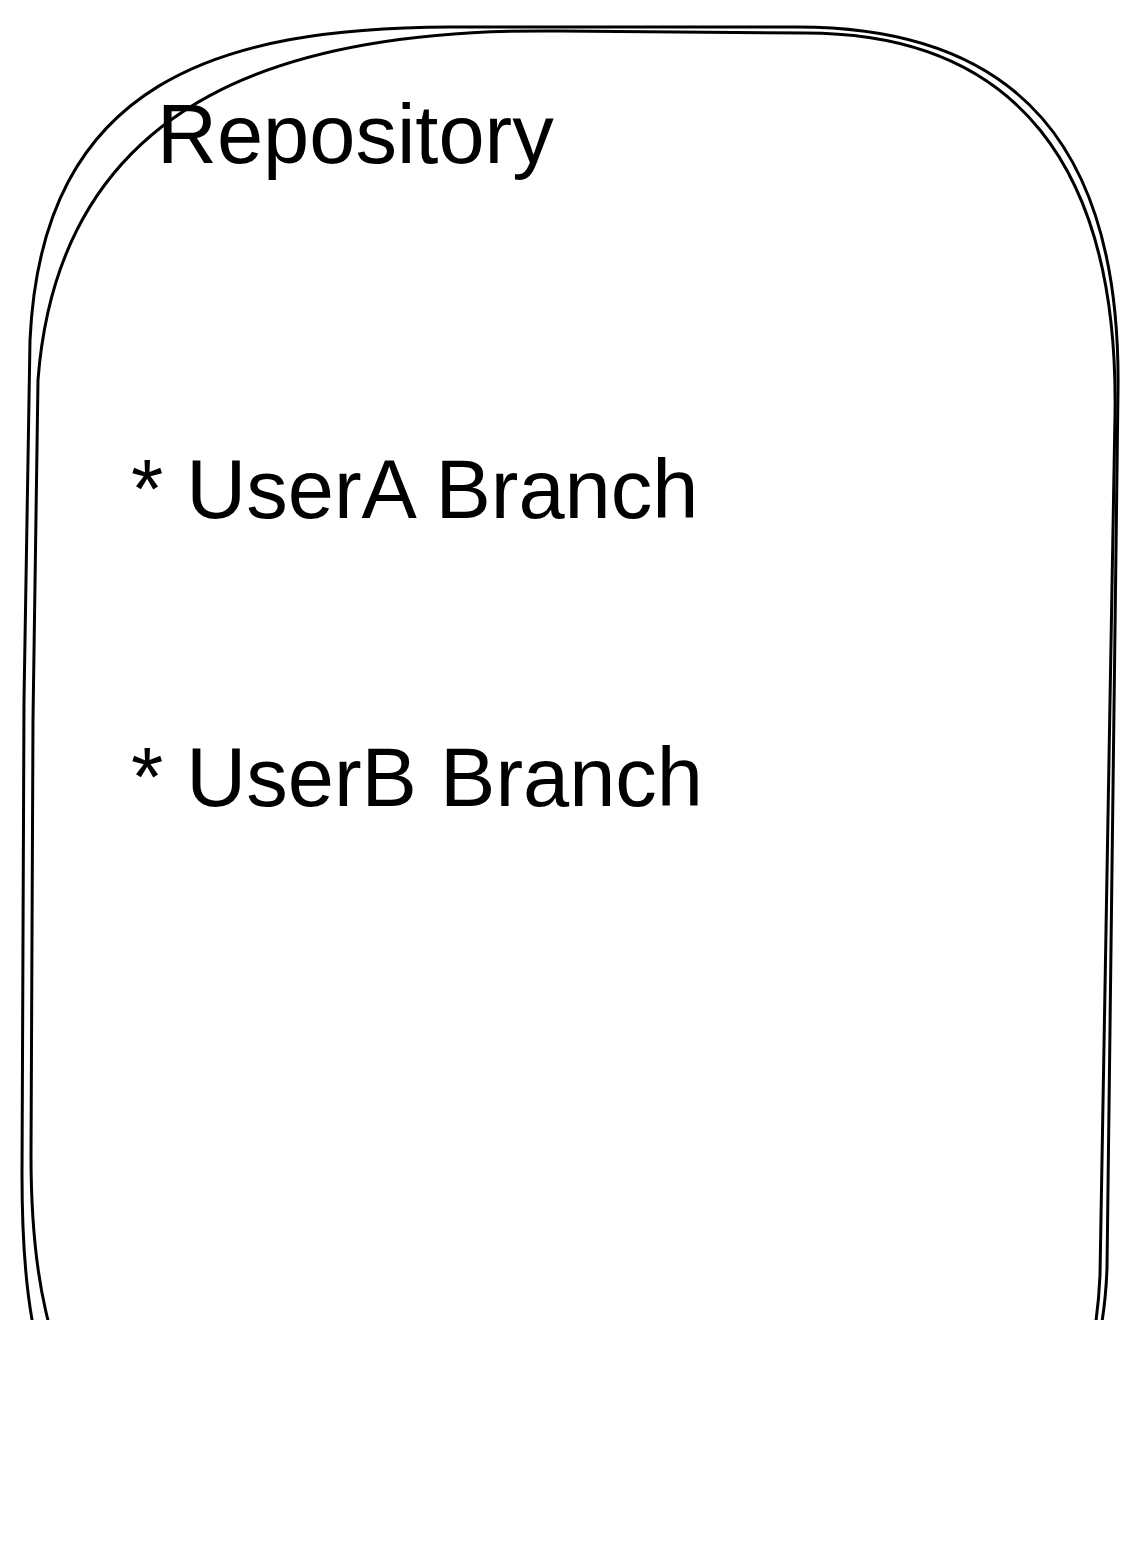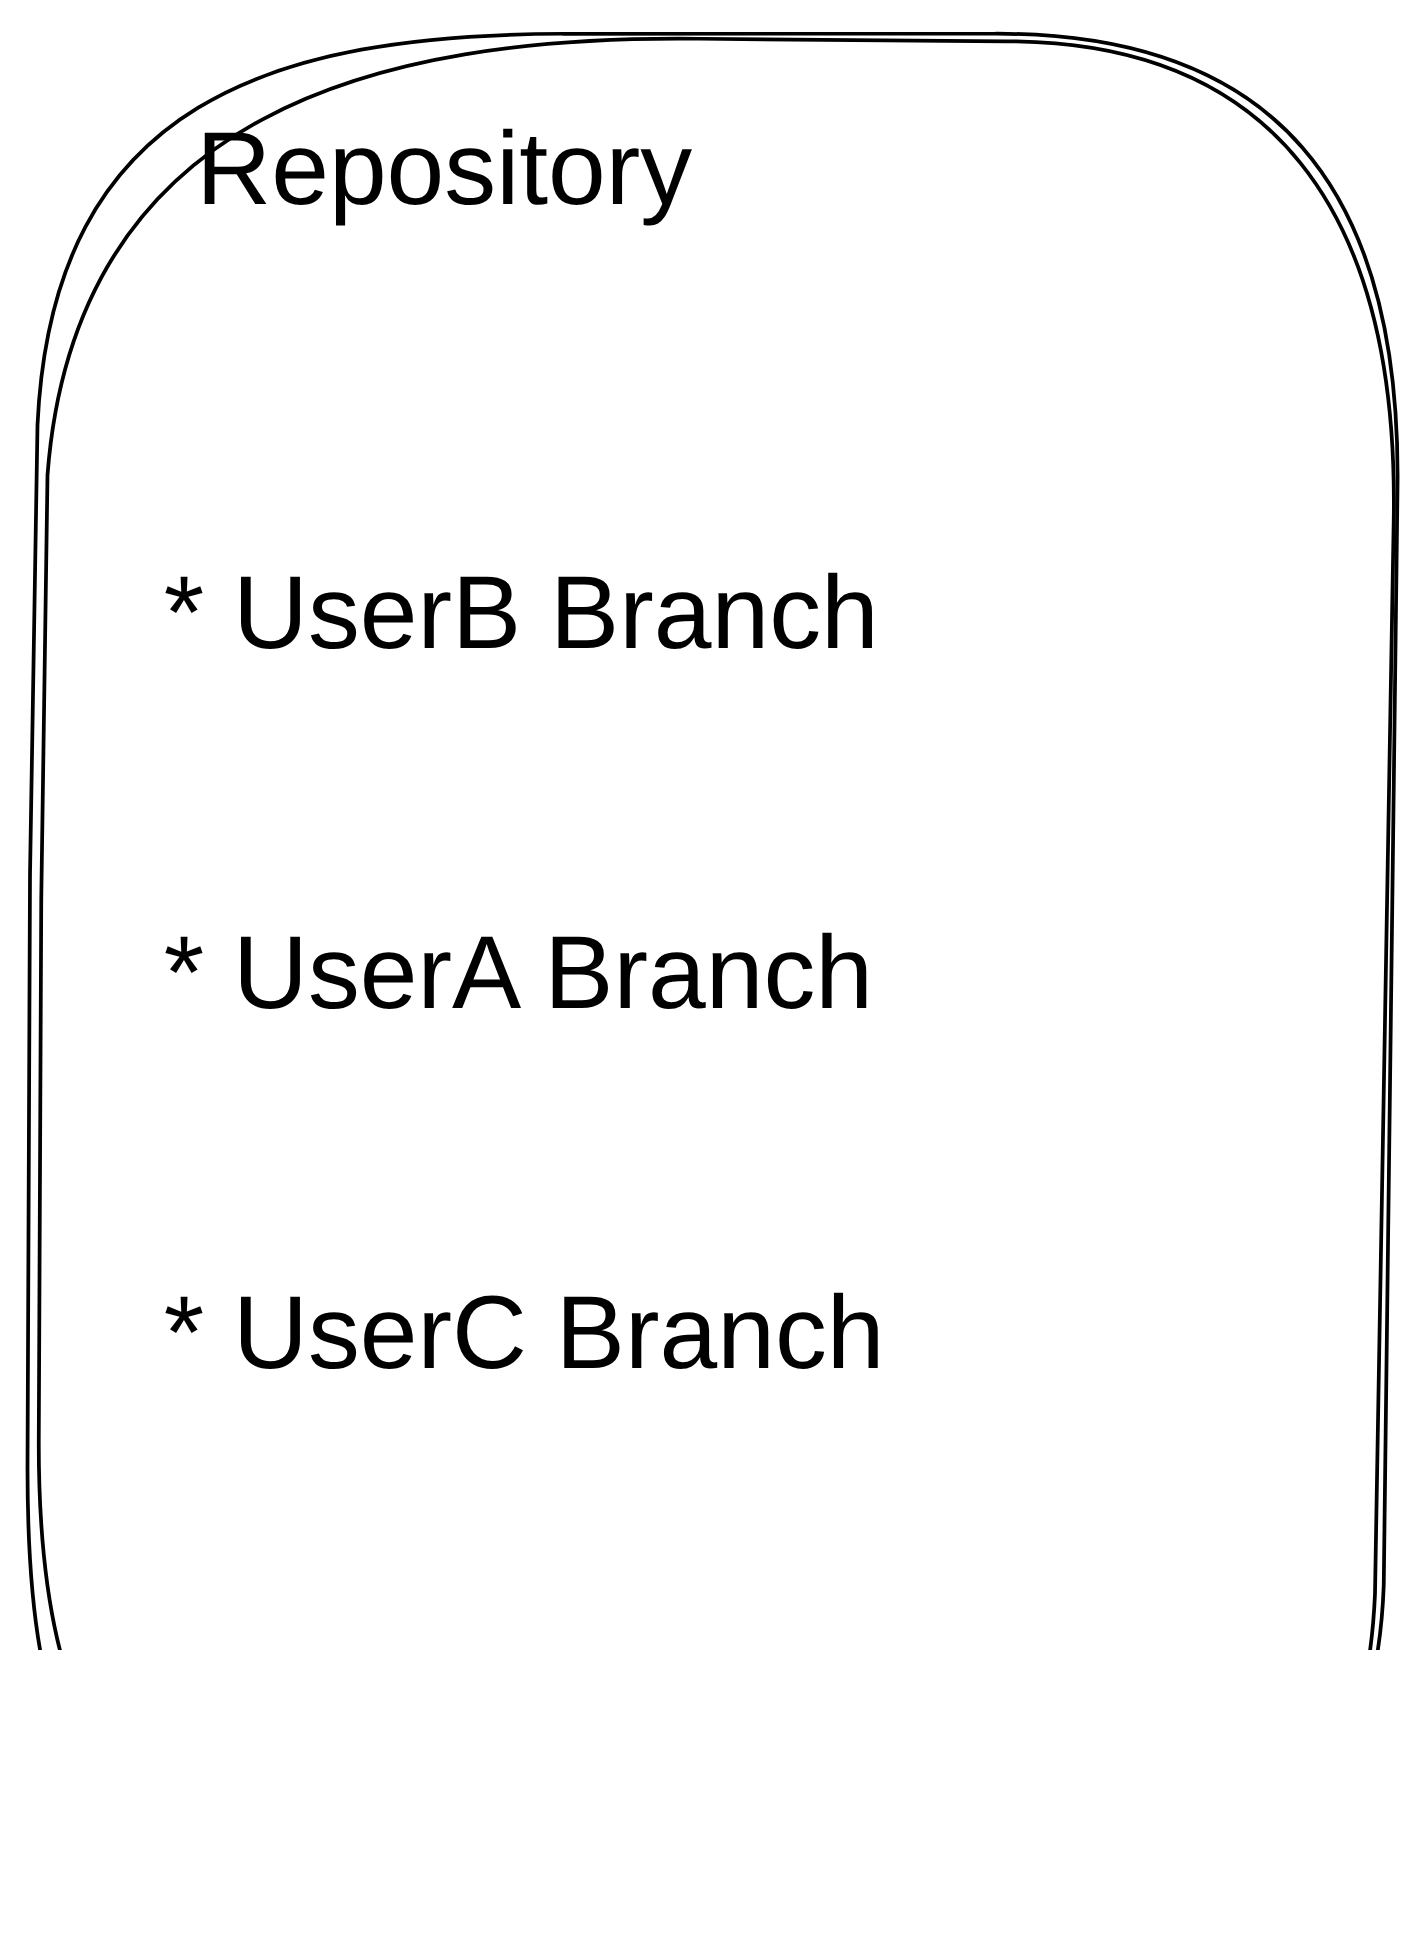--- a/index.html
+++ b/index.html
@@ -76,23 +76,22 @@
          L 790 1525
          C 1000 1524, 1092 1462, 1100 1275
          L 1115 415
          C 1119 165, 1015 33, 805 33
          Z"></path>
   </svg>
 
   <div class="repo-title">Repository</div>
 
   <div class="branch-list">
+    <div class="branch-line">* UserA Branch</div>
     <div class="branch-line">* UserB Branch</div>
-    <div class="branch-line">* UserA Branch</div>
-    <div class="branch-line">* UserC Branch</div>
     
     
     
     
     
     
     
     
   </div>
 

